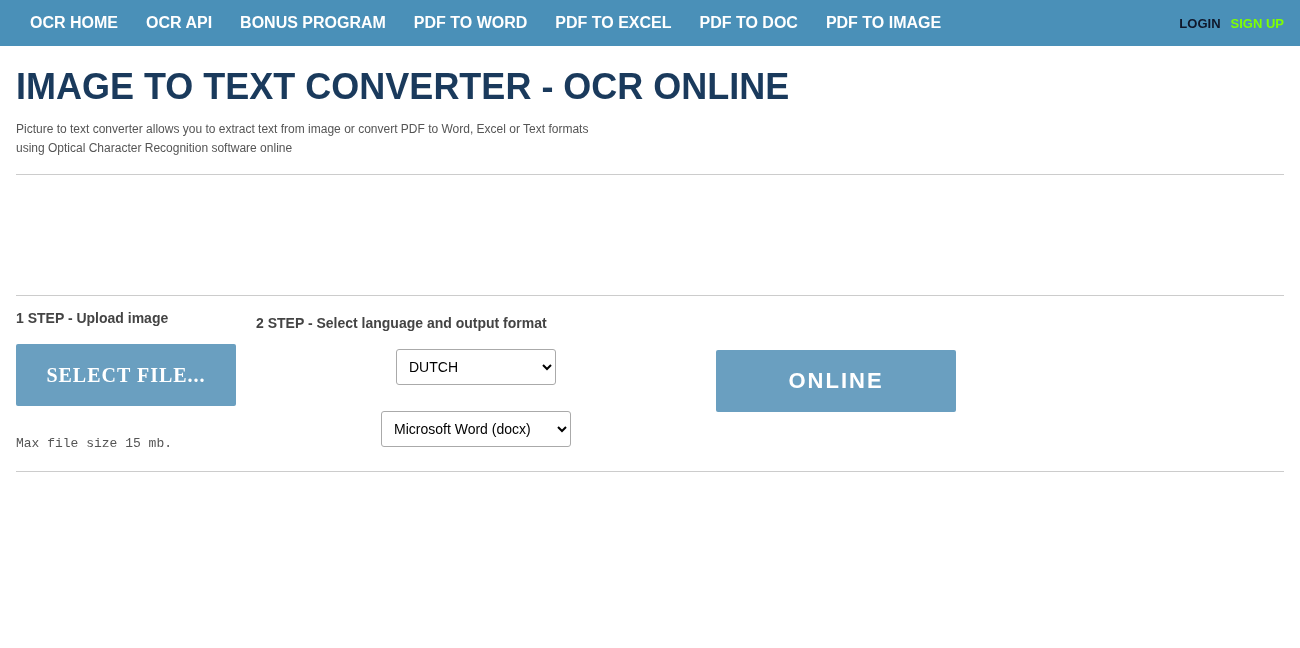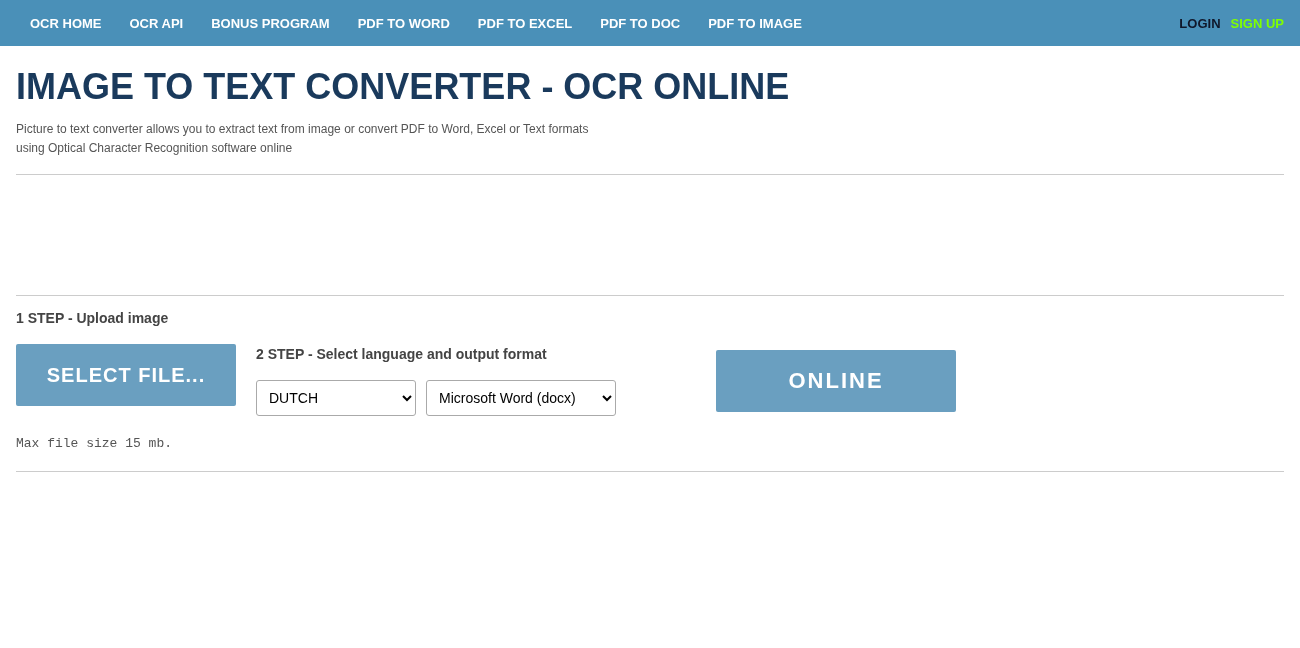--- a/index.html
+++ b/index.html
@@ -15,21 +15,21 @@
     }
     nav .nav-links {
       display: flex;
       align-items: center;
       gap: 0;
       flex: 1;
     }
     nav .nav-link {
       color: #fff;
       font-weight: bold;
-      font-size: 13px;
+      font-size: 16px;
       text-decoration: none;
       padding: 0 14px;
       cursor: pointer;
       white-space: nowrap;
     }
     nav .nav-auth {
       display: flex;
       align-items: center;
       gap: 10px;
     }
@@ -114,26 +114,28 @@
       color: #fff;
       border: none;
       padding: 0 20px;
       height: 62px;
       font-size: 20px;
       font-weight: bold;
       letter-spacing: 1px;
       cursor: pointer;
       border-radius: 2px;
       min-width: 210px;
+      font-family: Liberation Serif, serif;
     }
 
     .selects-row {
       display: flex;
       align-items: center;
-      gap: 10px;
+      gap: 26px;
+      flex-direction: column;
     }
     .lang-select, .format-select {
       height: 36px;
       font-size: 14px;
       border: 1px solid #aaa;
       border-radius: 3px;
       padding: 0 8px;
       cursor: pointer;
       background: #fff;
     }

